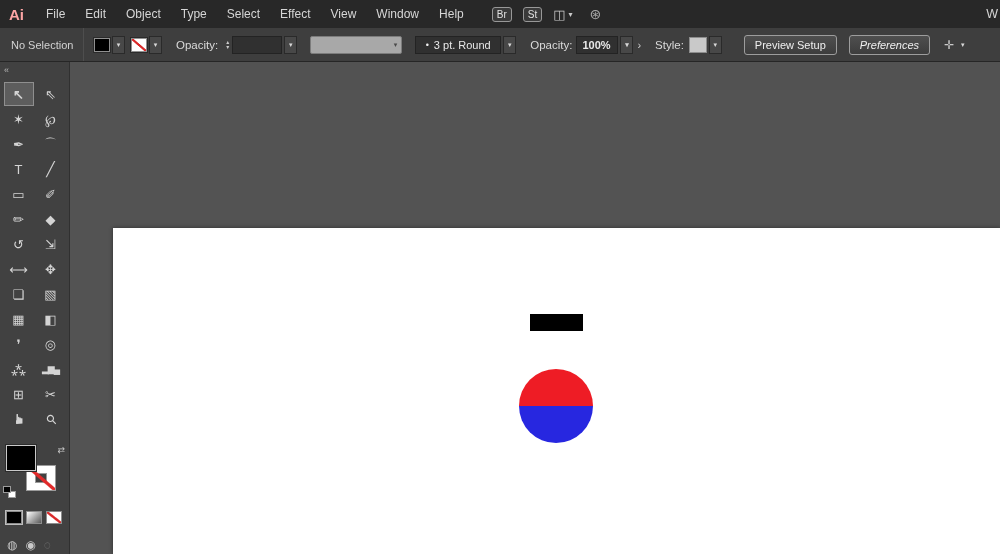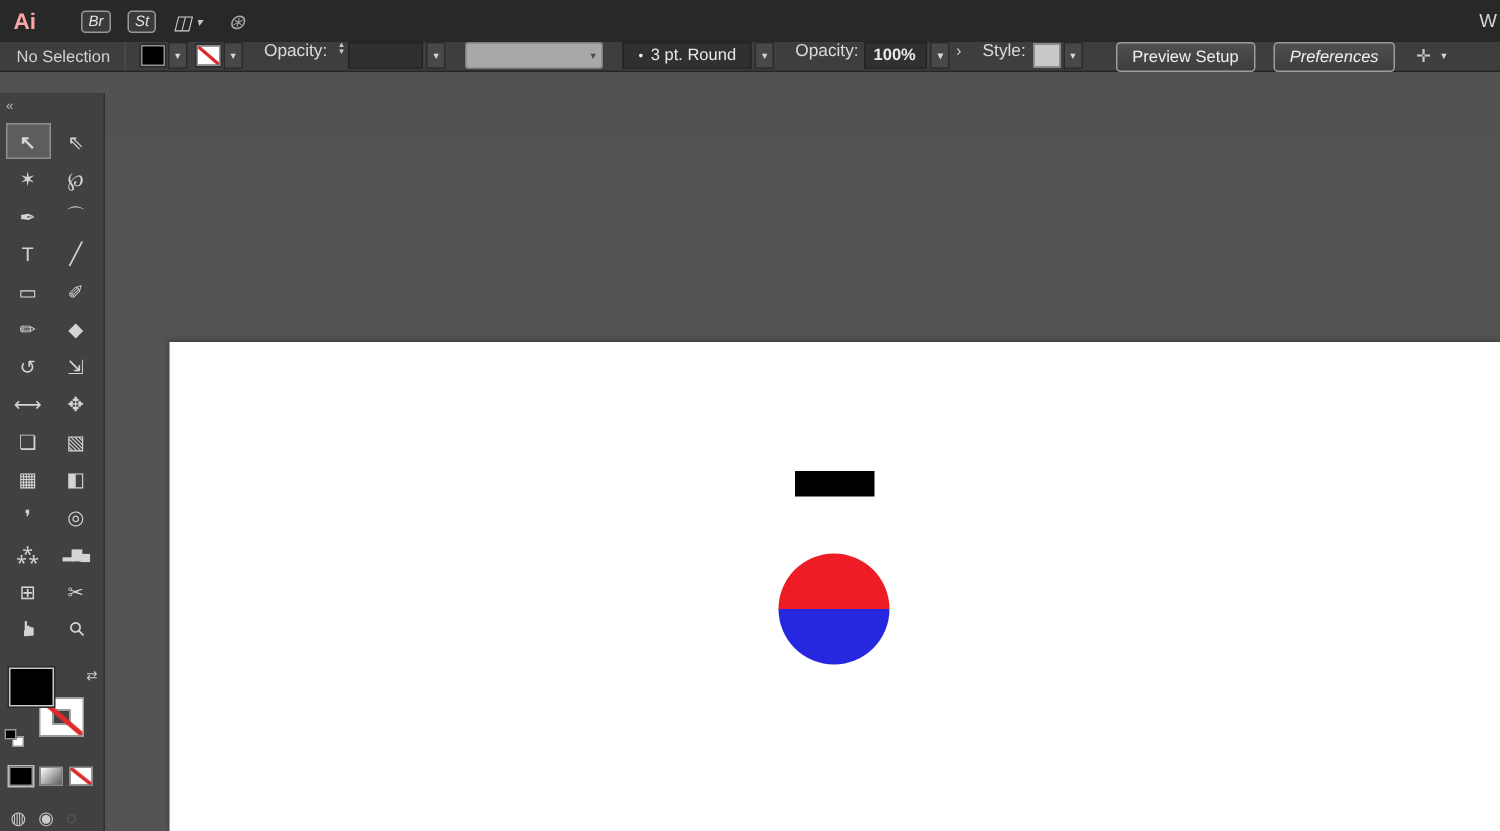--- a/index.html
+++ b/index.html
@@ -5,29 +5,29 @@
   *{margin:0;padding:0;box-sizing:border-box;}
   html,body{width:1000px;height:554px;overflow:hidden;}
   body{font-family:"Liberation Sans",sans-serif;background:#525252;}
   .app{position:relative;width:1000px;height:554px;}
 
   
   .menubar{position:absolute;top:0;left:0;right:0;height:28px;background:#282828;display:flex;align-items:center;color:#d6d6d6;z-index:30;}
   .logo{color:#fca5a5;font-weight:bold;font-size:15px;padding:0 12px 0 9px;}
   .menu-items{display:flex;align-items:center;height:100%;}
   .menu-item{font-size:12px;padding:0 10px;line-height:28px;cursor:default;}
-  .menubar-icons{display:flex;align-items:center;margin-left:18px;gap:11px;font-style:italic;}
+  .menubar-icons{display:flex;align-items:center;margin-left:18px;gap:11px;}
   .badge{font-size:10px;border:1px solid #989898;border-radius:3px;padding:1px 4px;background:#3a3a3a;color:#e2e2e2;line-height:11px;}
   .arrange{display:flex;align-items:center;gap:3px;color:#c9c9c9;font-size:13px;}
   .chev{font-size:8px;color:#c9c9c9;}
   .sync{font-size:14px;color:#a9a9a9;margin-left:6px;}
   .menubar-right{position:absolute;right:2px;top:7px;font-size:12.5px;color:#d6d6d6;}
 
   
-  .controlbar{position:absolute;top:28px;left:0;right:0;height:20px;background:#3e3e3e;border-bottom:1px solid #262626;display:flex;align-items:flex-start;font-size:11.5px;color:#dadada;z-index:29;}
+  .controlbar{position:absolute;top:28px;left:0;right:0;height:34px;background:#3e3e3e;border-bottom:1px solid #262626;display:flex;align-items:center;font-size:11.5px;color:#dadada;z-index:29;}
   .status-cell{width:84px;align-self:stretch;display:flex;align-items:center;padding-left:11px;border-right:1px solid #4e4e4e;font-size:11px;color:#d2d2d2;}
   .grp{display:flex;align-items:center;}
   .mini-swatch{width:16px;height:14px;border:1px solid #909090;box-shadow:0 0 0 1px #2b2b2b;}
   .mini-fill{background:#000;}
   .mini-stroke{background:linear-gradient(to top right,#fff 42%,#d92b2b 46%,#d92b2b 54%,#fff 58%);}
   .dd{width:13px;height:18px;margin-left:2px;background:#484848;border:1px solid #2a2a2a;display:flex;align-items:center;justify-content:center;font-size:7px;color:#d8d8d8;}
   .field{height:18px;background:#303030;border:1px solid #232323;display:flex;align-items:center;padding:0 5px;color:#e8e8e8;font-size:11px;}
   .stepper{display:flex;flex-direction:column;justify-content:center;margin-left:8px;color:#cccccc;}
   .stepper span{font-size:6px;line-height:5px;text-align:center;}
   .profile-pill{width:92px;height:18px;margin-left:13px;background:#a8a8a8;border:1px solid #7c7c7c;border-radius:2px;display:flex;align-items:center;justify-content:flex-end;padding-right:4px;color:#4a4a4a;font-size:7px;}
@@ -82,20 +82,31 @@
   .shape-rect{position:absolute;}
   .shape-circle{position:absolute;border-radius:50%;}
 </style>
 </head>
 <body>
 
 <div class="app" data-name="illustrator-window">
 
   <div class="menubar" data-name="menubar">
     <div class="logo" data-name="app-logo">Ai</div>
+    <div class="menu-items" data-name="menubar-items">
+        <div class="menu-item" data-name="menu-file">File</div>
+        <div class="menu-item" data-name="menu-edit">Edit</div>
+        <div class="menu-item" data-name="menu-object">Object</div>
+        <div class="menu-item" data-name="menu-type">Type</div>
+        <div class="menu-item" data-name="menu-select">Select</div>
+        <div class="menu-item" data-name="menu-effect">Effect</div>
+        <div class="menu-item" data-name="menu-view">View</div>
+        <div class="menu-item" data-name="menu-window">Window</div>
+        <div class="menu-item" data-name="menu-help">Help</div>
+      </div>
     <div class="menubar-icons" data-name="menubar-icons">
       <div class="badge" data-name="bridge-button">Br</div>
       <div class="badge" data-name="stock-button">St</div>
       <div class="arrange" data-name="arrange-documents-button">
         <span data-name="arrange-documents-icon">◫</span>
         <span class="chev" data-name="chevron-down-icon">▾</span>
       </div>
       <div class="sync" data-name="sync-settings-icon">⊛</div>
     </div>
     <div class="menubar-right" data-name="workspace-label-partial">W</div>

